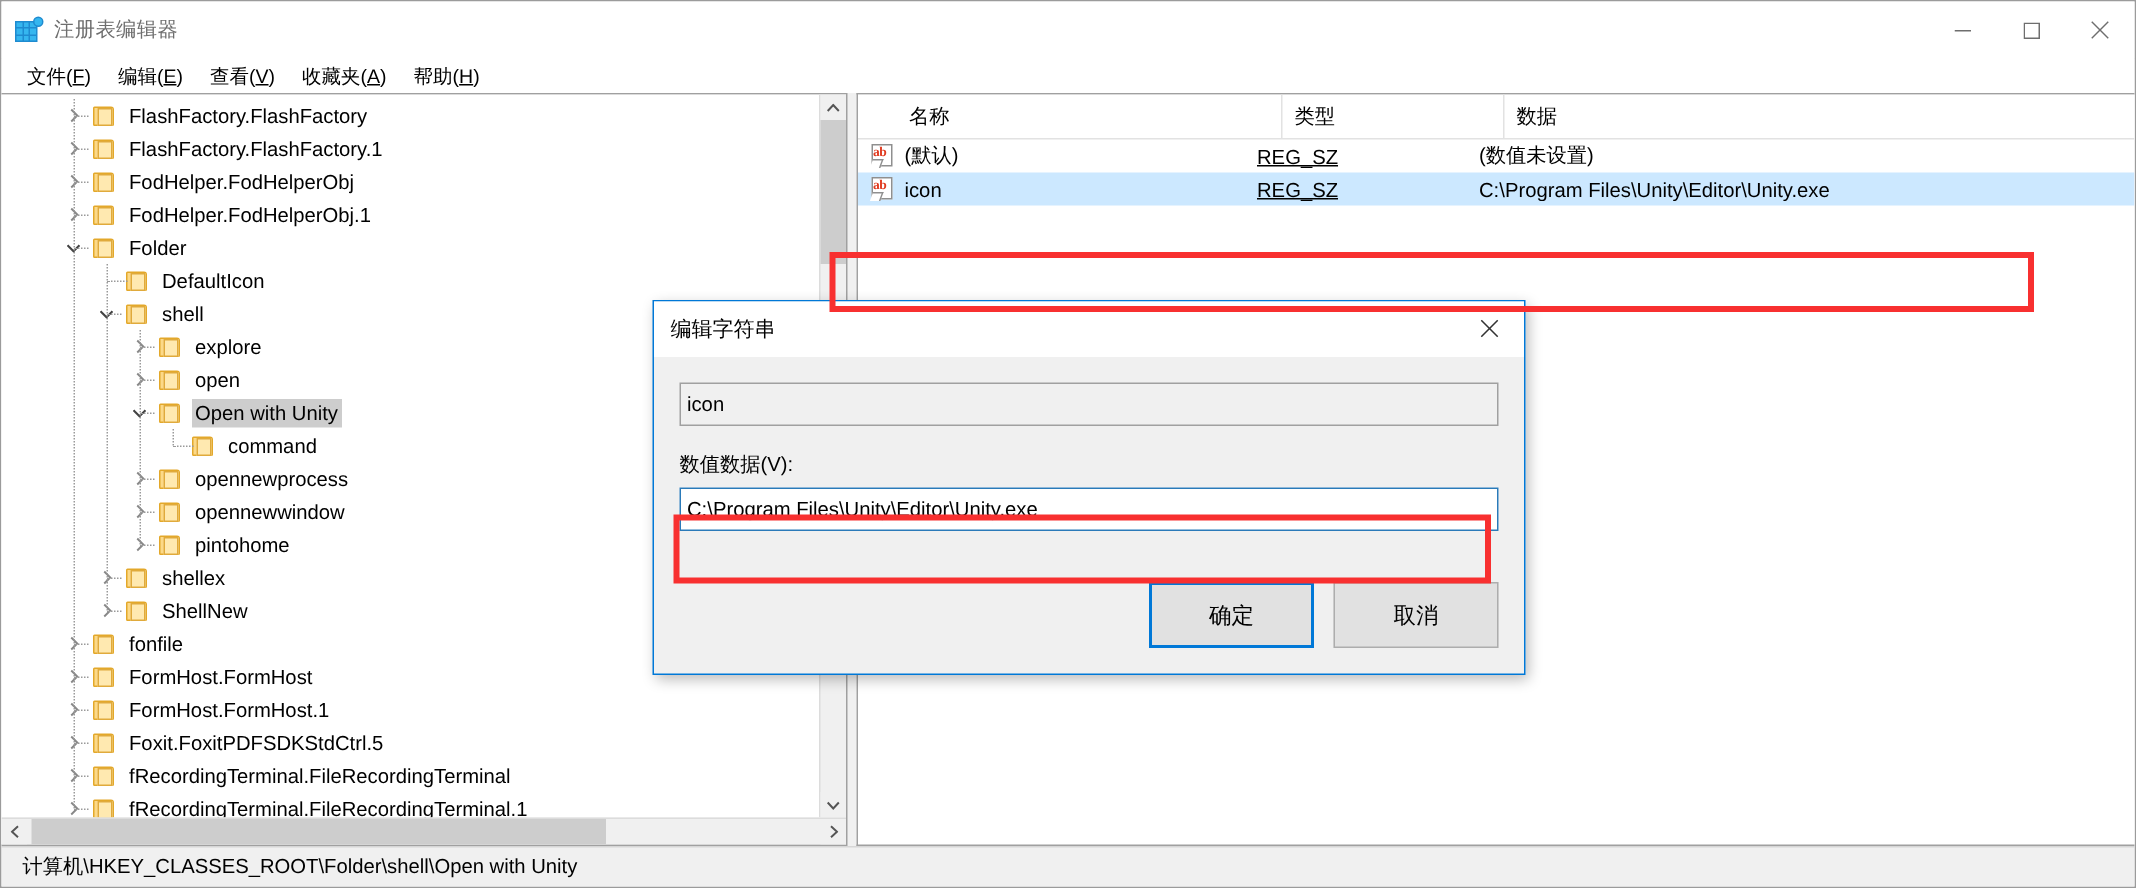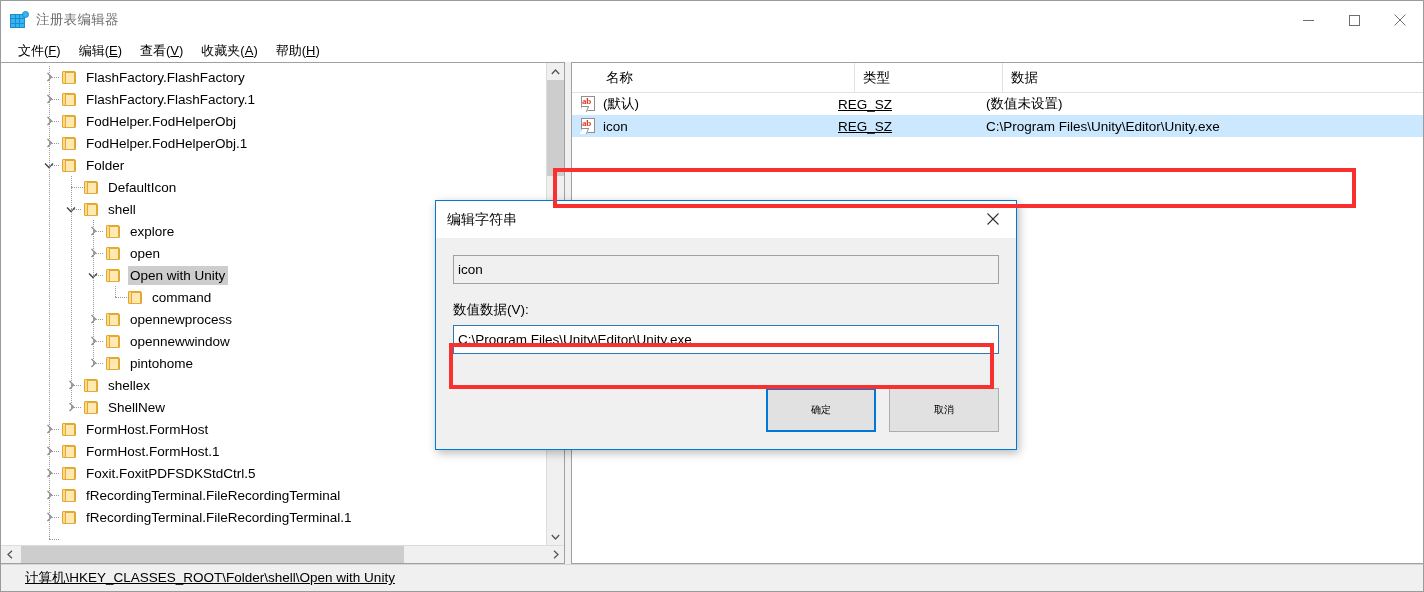--- a/index.html
+++ b/index.html
@@ -350,24 +350,23 @@
   }
 
   
   .statusbar {
     height: 26px;
     min-height: 26px;
     background: #f0f0f0;
     border-top: 1px solid #d6d6d6;
     display: flex;
     align-items: center;
-    padding-left: 24px;
+    padding-left: 14px;
     font-size: 13.5px;
     color: #000;
-    text-decoration: underline;
   }
 
   
   .dialog {
     position: absolute;
     left: 435px;
     top: 200px;
     width: 582px;
     height: 250px;
     background: #f0f0f0;
@@ -432,21 +431,21 @@
     position: absolute;
     right: 17px;
     bottom: 17px;
     display: flex;
     gap: 13px;
   }
   .btn {
     width: 110px;
     height: 44px;
     font-family: "Liberation Sans", sans-serif;
-    font-size: 10px;
+    font-size: 15px;
     background: #e1e1e1;
     border: 1px solid #adadad;
     box-sizing: border-box;
     color: #000;
     cursor: default;
   }
   .btn.default {
     border: 2px solid #0078d7;
     background: #e1e1e1;
   }
@@ -708,20 +707,33 @@
               <div class="chev">
                 <svg width="7" height="10" viewBox="0 0 7 10">
                   <polyline points="1.5,1 5.5,5 1.5,9" fill="none" stroke="#888" stroke-width="1.3"></polyline>
                 </svg>
               </div>
               <div class="folder">
                 <div class="back"></div>
                 <div class="front"></div>
               </div>
               <span class="label">ShellNew</span>
+            </div>
+            <div class="tree-row">
+              <div style="width: 40px; flex: 0 0 auto;"></div>
+              <div class="chev">
+                <svg width="7" height="10" viewBox="0 0 7 10">
+                  <polyline points="1.5,1 5.5,5 1.5,9" fill="none" stroke="#888" stroke-width="1.3"></polyline>
+                </svg>
+              </div>
+              <div class="folder">
+                <div class="back"></div>
+                <div class="front"></div>
+              </div>
+              <span class="label">fonfile</span>
             </div>
             <div class="tree-row">
               <div style="width: 40px; flex: 0 0 auto;"></div>
               <div class="chev">
                 <svg width="7" height="10" viewBox="0 0 7 10">
                   <polyline points="1.5,1 5.5,5 1.5,9" fill="none" stroke="#888" stroke-width="1.3"></polyline>
                 </svg>
               </div>
               <div class="folder">
                 <div class="back"></div>

